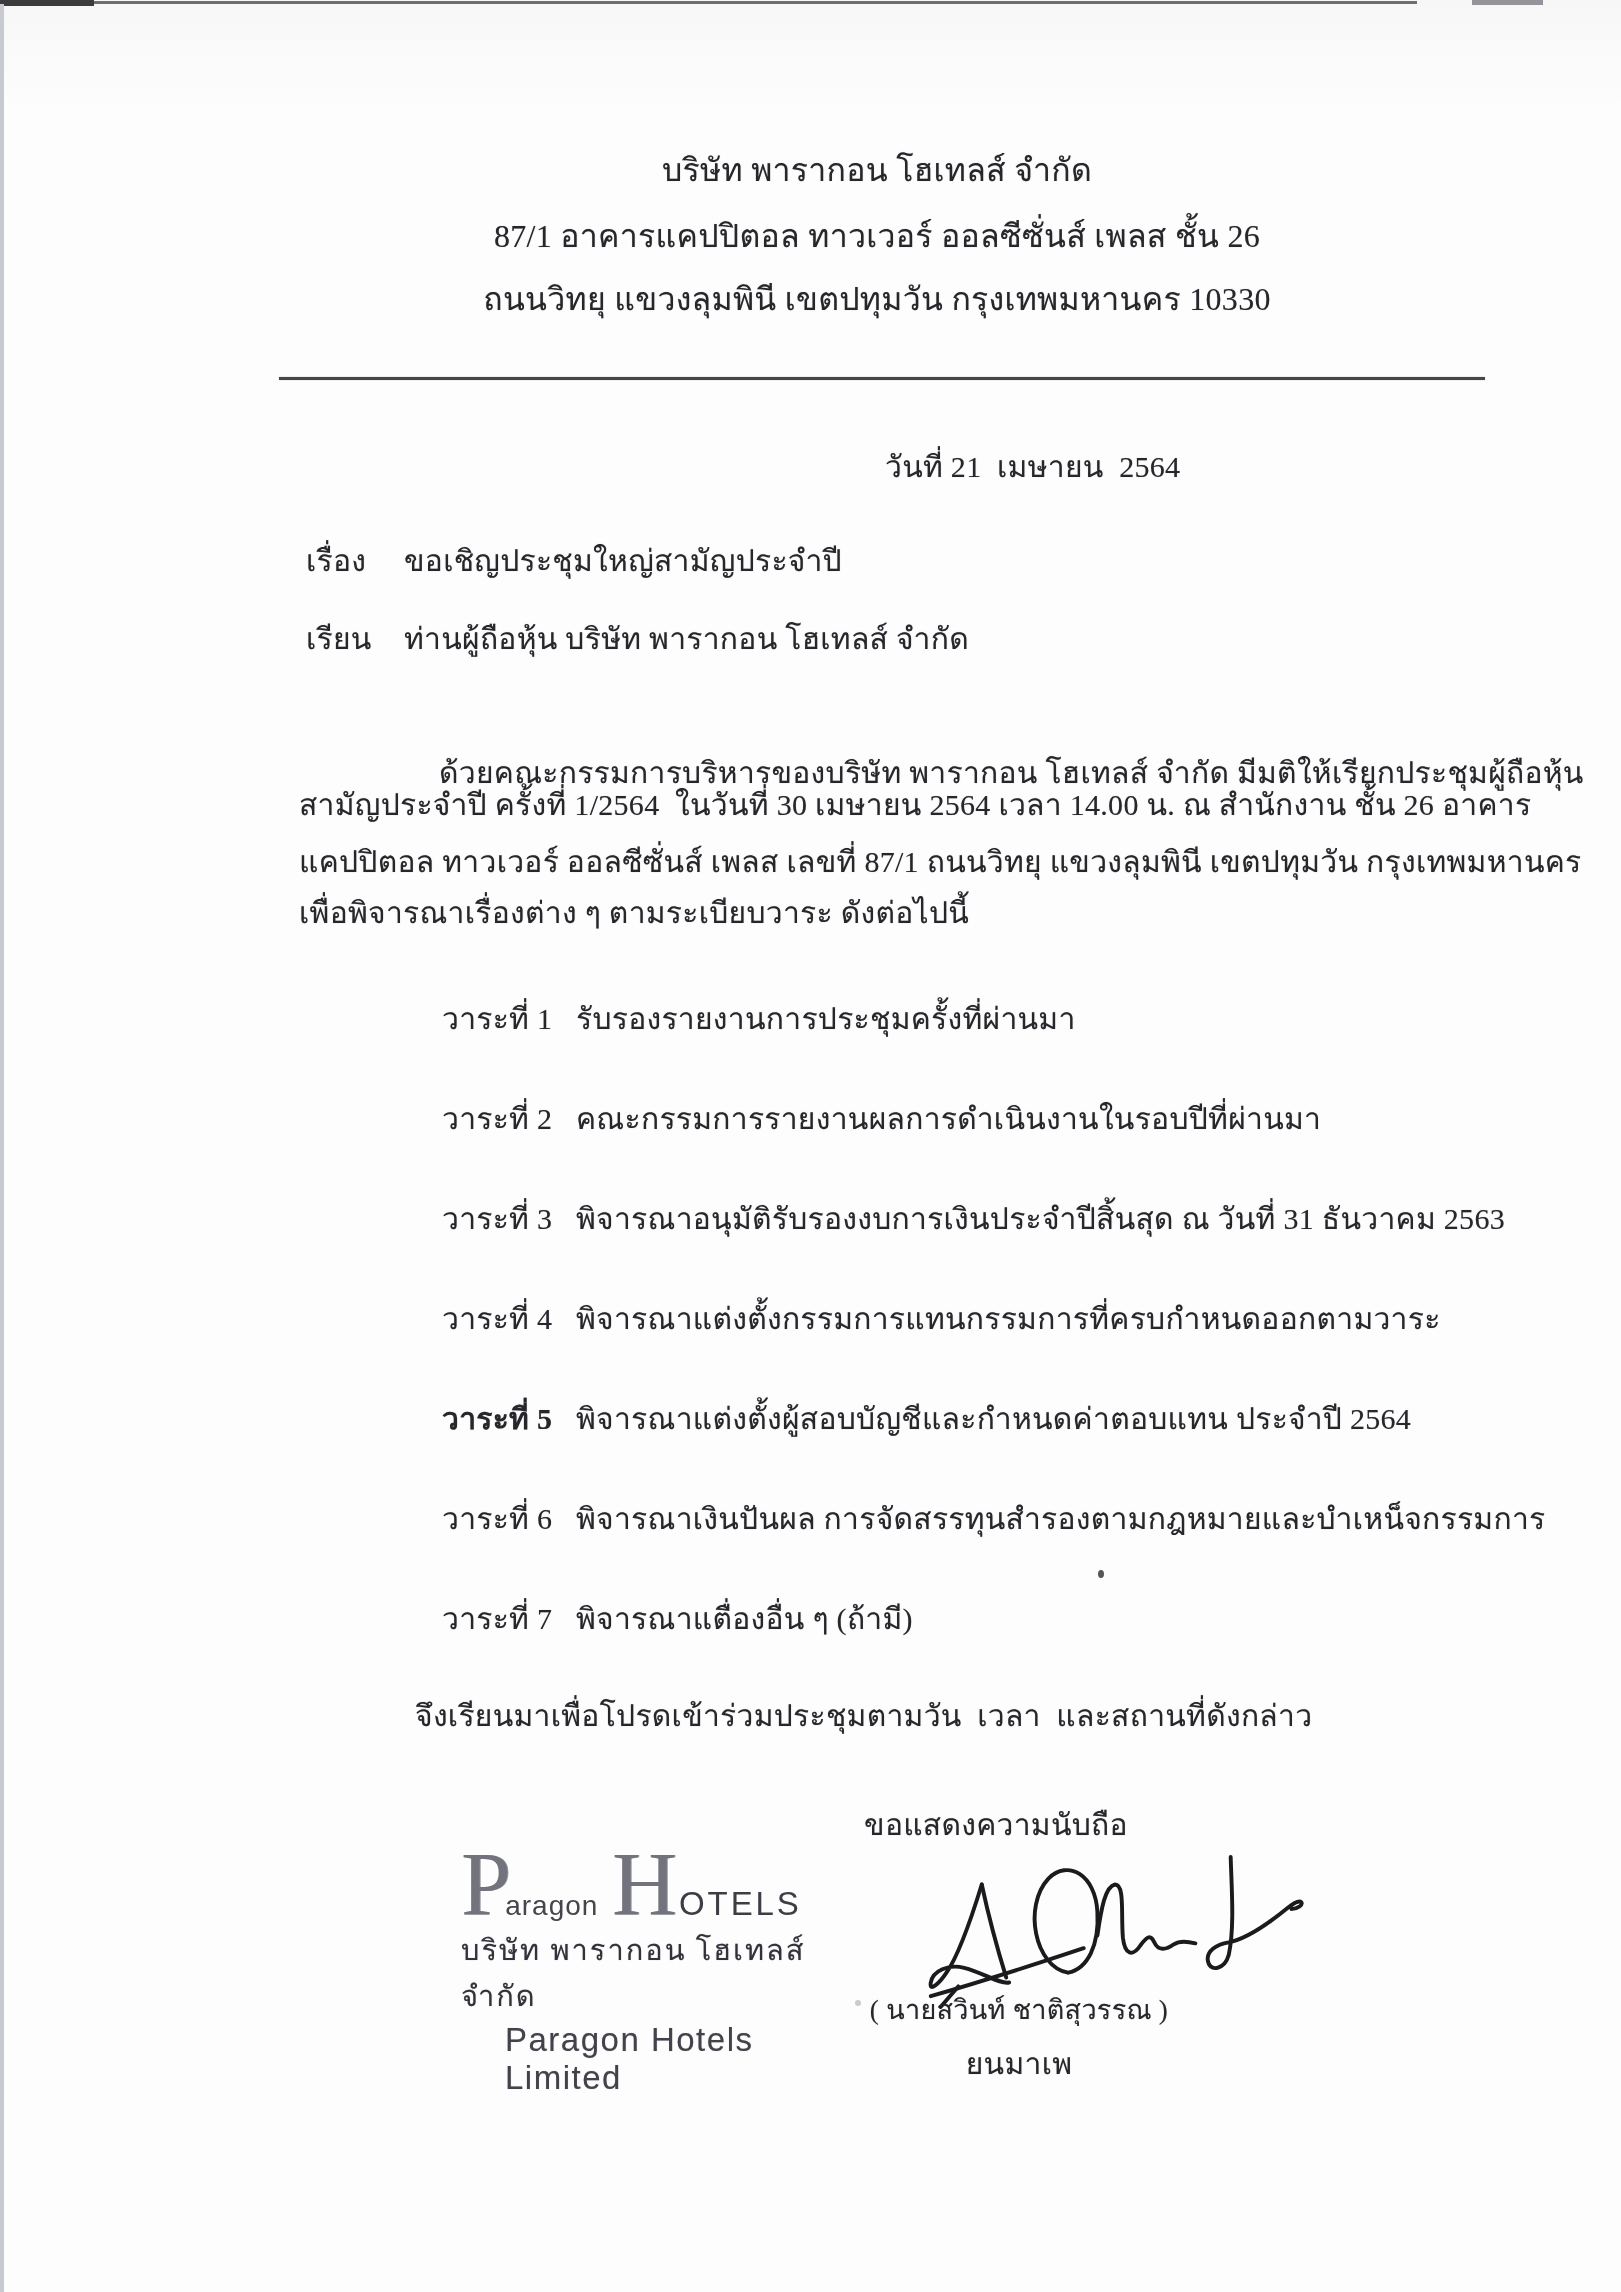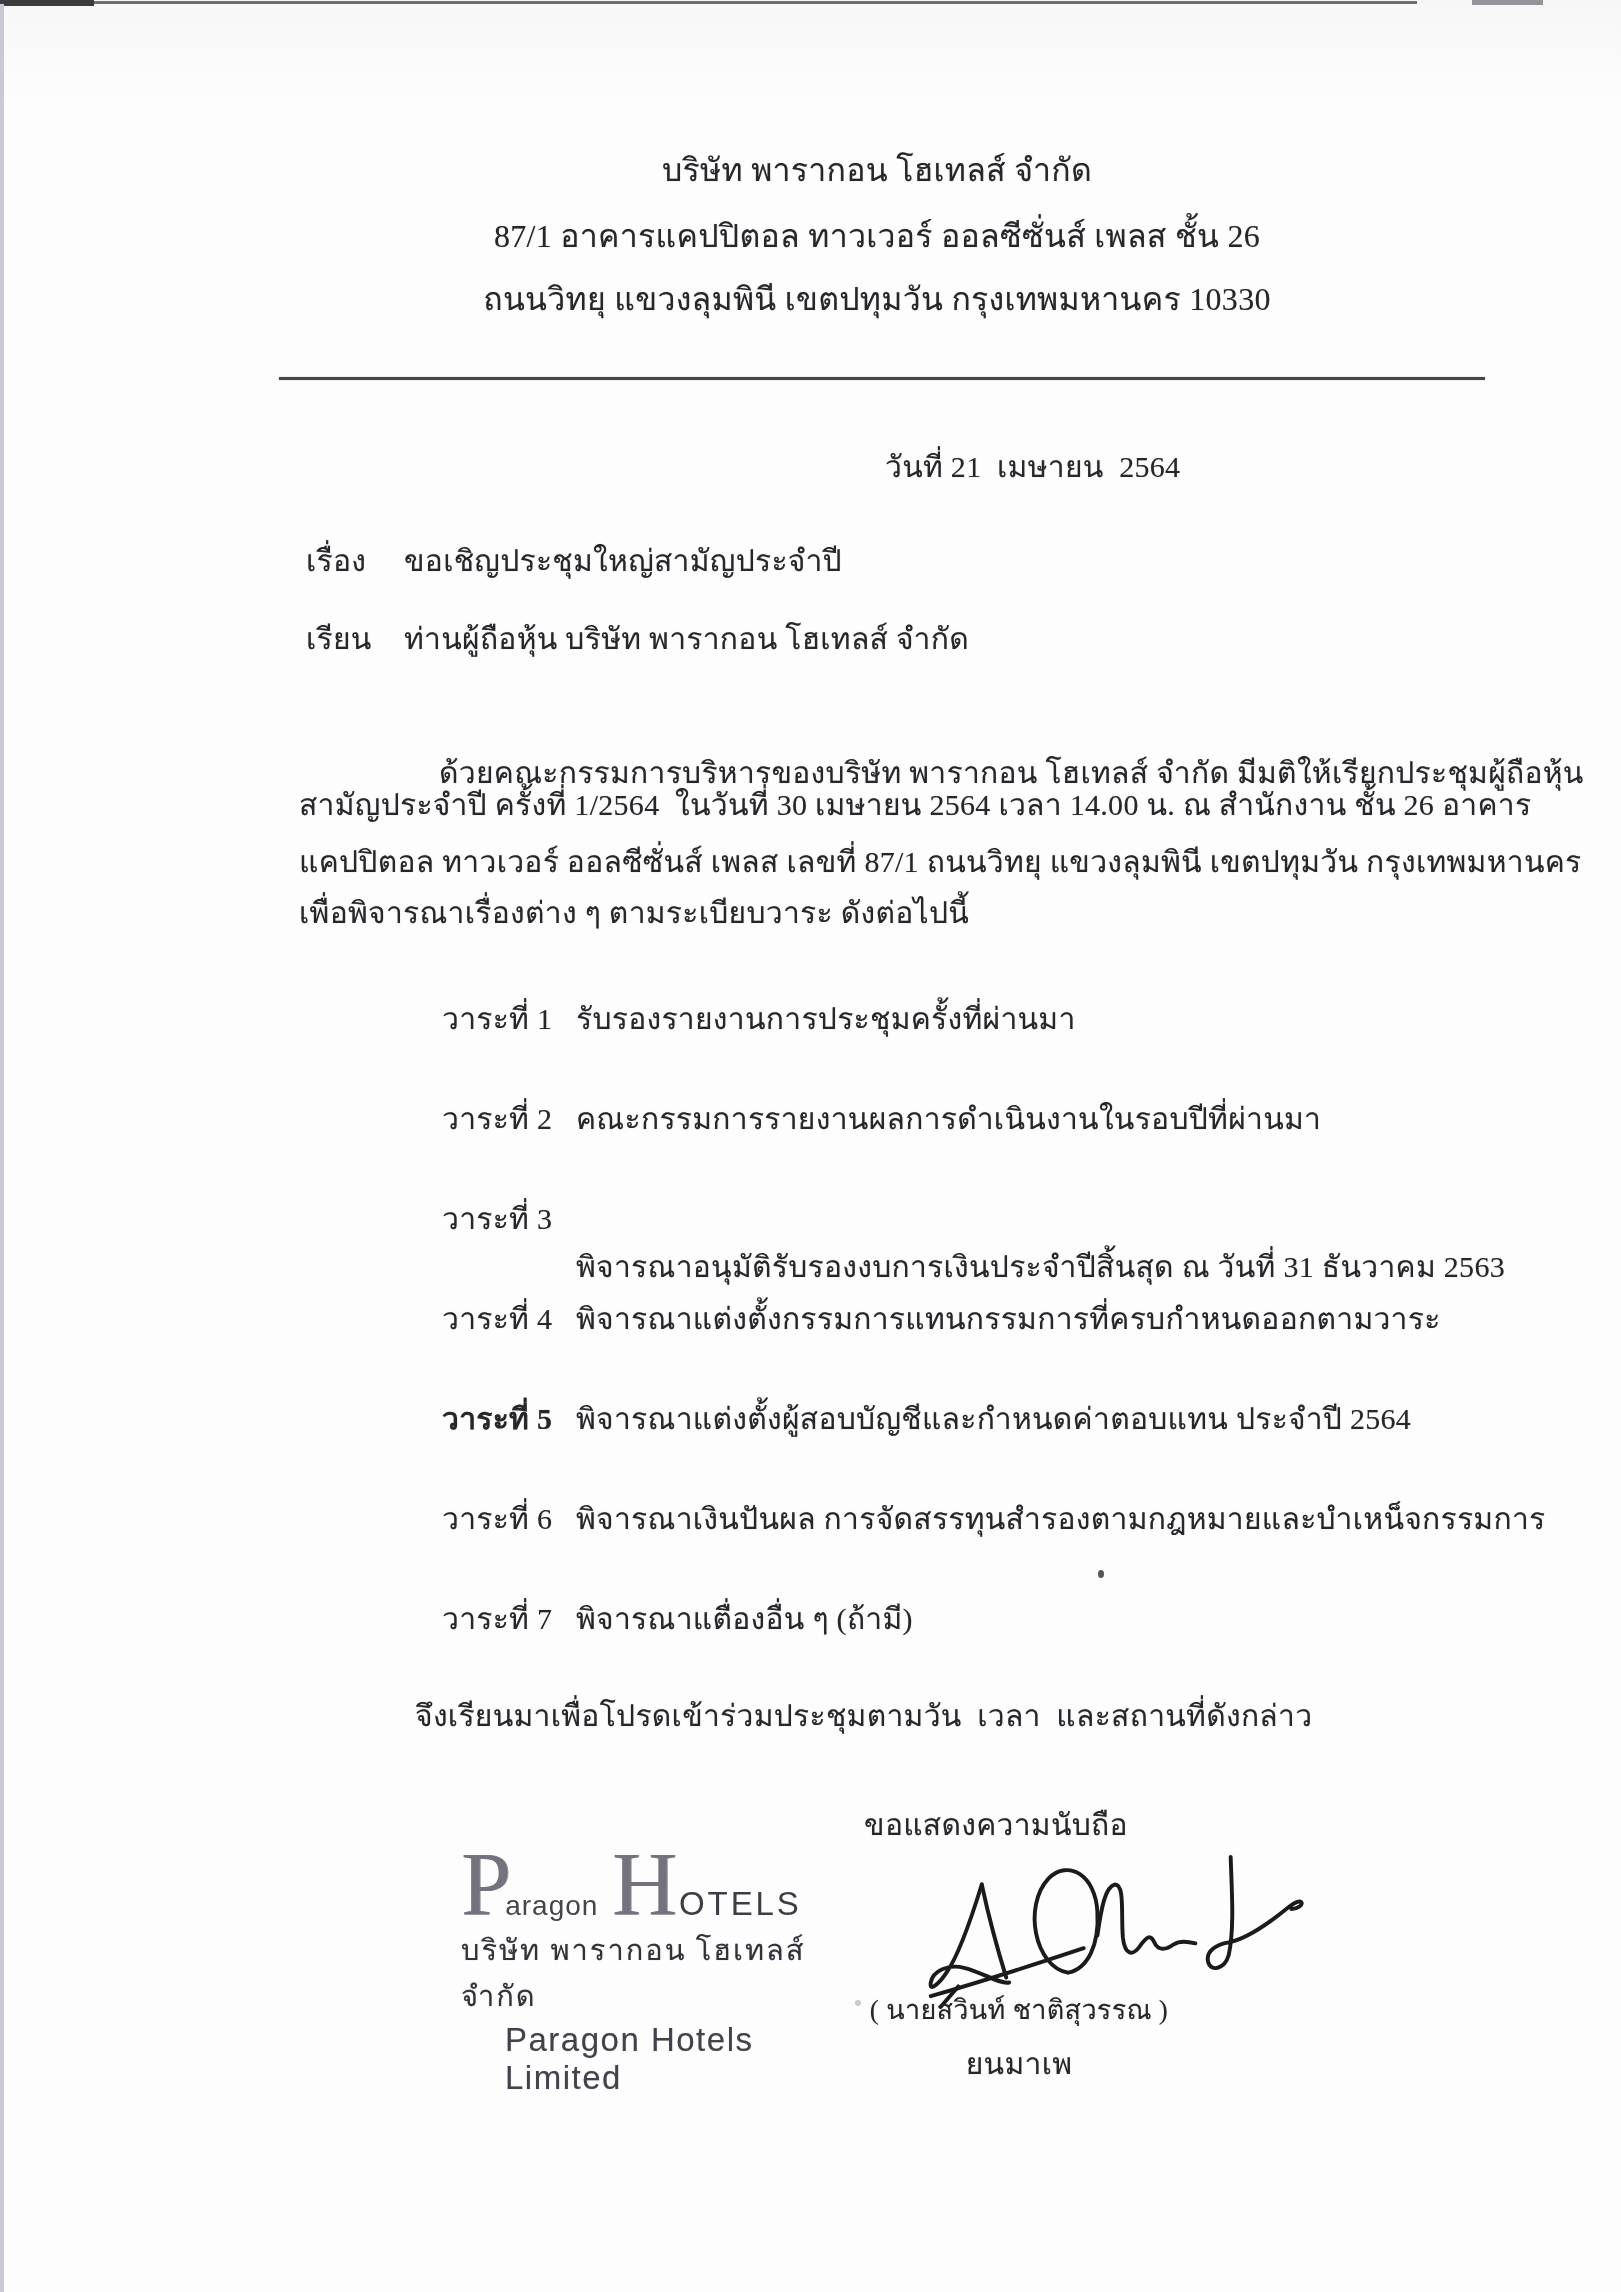--- a/index.html
+++ b/index.html
@@ -105,21 +105,21 @@
   <div>
     <span class="t agenda-no" style="top:999px;">วาระที่ 1</span>
     <span class="t agenda-text" style="top:999px;">รับรองรายงานการประชุมครั้งที่ผ่านมา</span>
   </div>
   <div>
     <span class="t agenda-no" style="top:1099px;">วาระที่ 2</span>
     <span class="t agenda-text" style="top:1099px;">คณะกรรมการรายงานผลการดำเนินงานในรอบปีที่ผ่านมา</span>
   </div>
   <div>
     <span class="t agenda-no" style="top:1199px;">วาระที่ 3</span>
-    <span class="t agenda-text" style="top:1247px;">พิจารณาอนุมัติรับรองงบการเงินประจำปีสิ้นสุด ณ วันที่ 31 ธันวาคม 2563</span>
+    <span class="t agenda-text" style="top:1199px;">พิจารณาอนุมัติรับรองงบการเงินประจำปีสิ้นสุด ณ วันที่ 31 ธันวาคม 2563</span>
   </div>
   <div>
     <span class="t agenda-no" style="top:1299px;">วาระที่ 4</span>
     <span class="t agenda-text" style="top:1299px;">พิจารณาแต่งตั้งกรรมการแทนกรรมการที่ครบกำหนดออกตามวาระ</span>
   </div>
   <div>
     <span class="t agenda-no" style="top:1399px;font-weight:bold;">วาระที่ 5</span>
     <span class="t agenda-text" style="top:1399px;">พิจารณาแต่งตั้งผู้สอบบัญชีและกำหนดค่าตอบแทน ประจำปี 2564</span>
   </div>
   <div>

